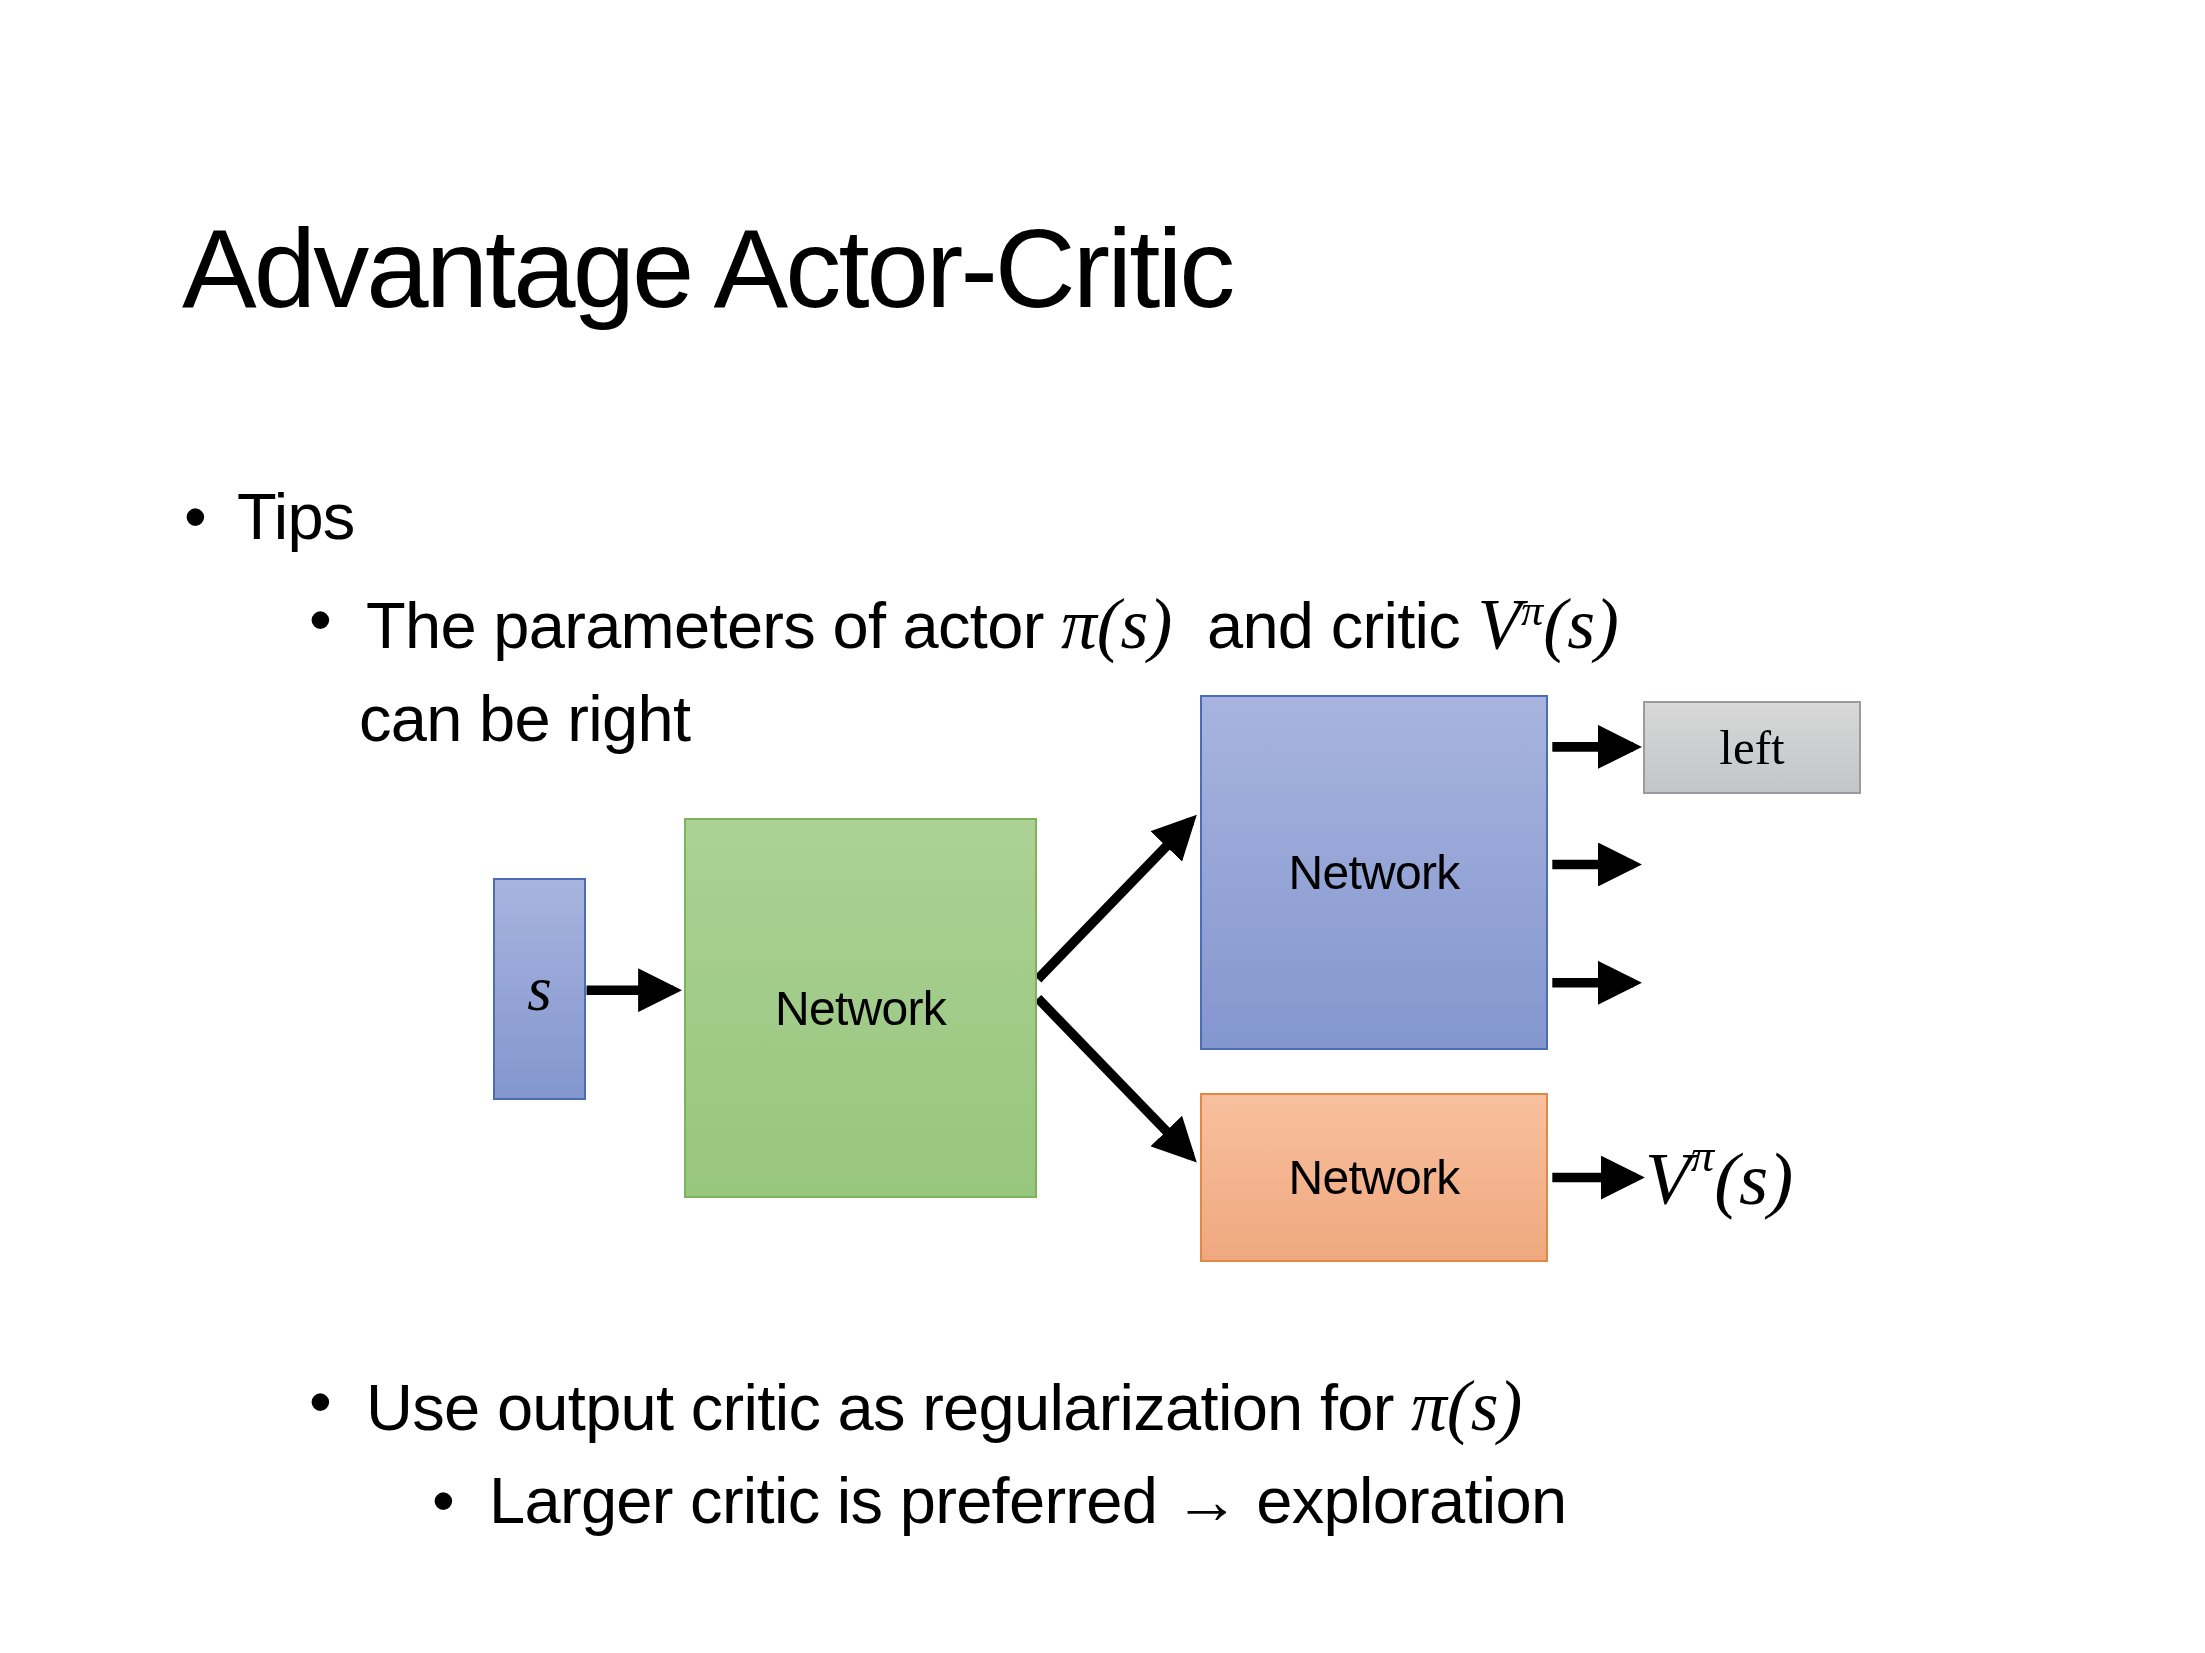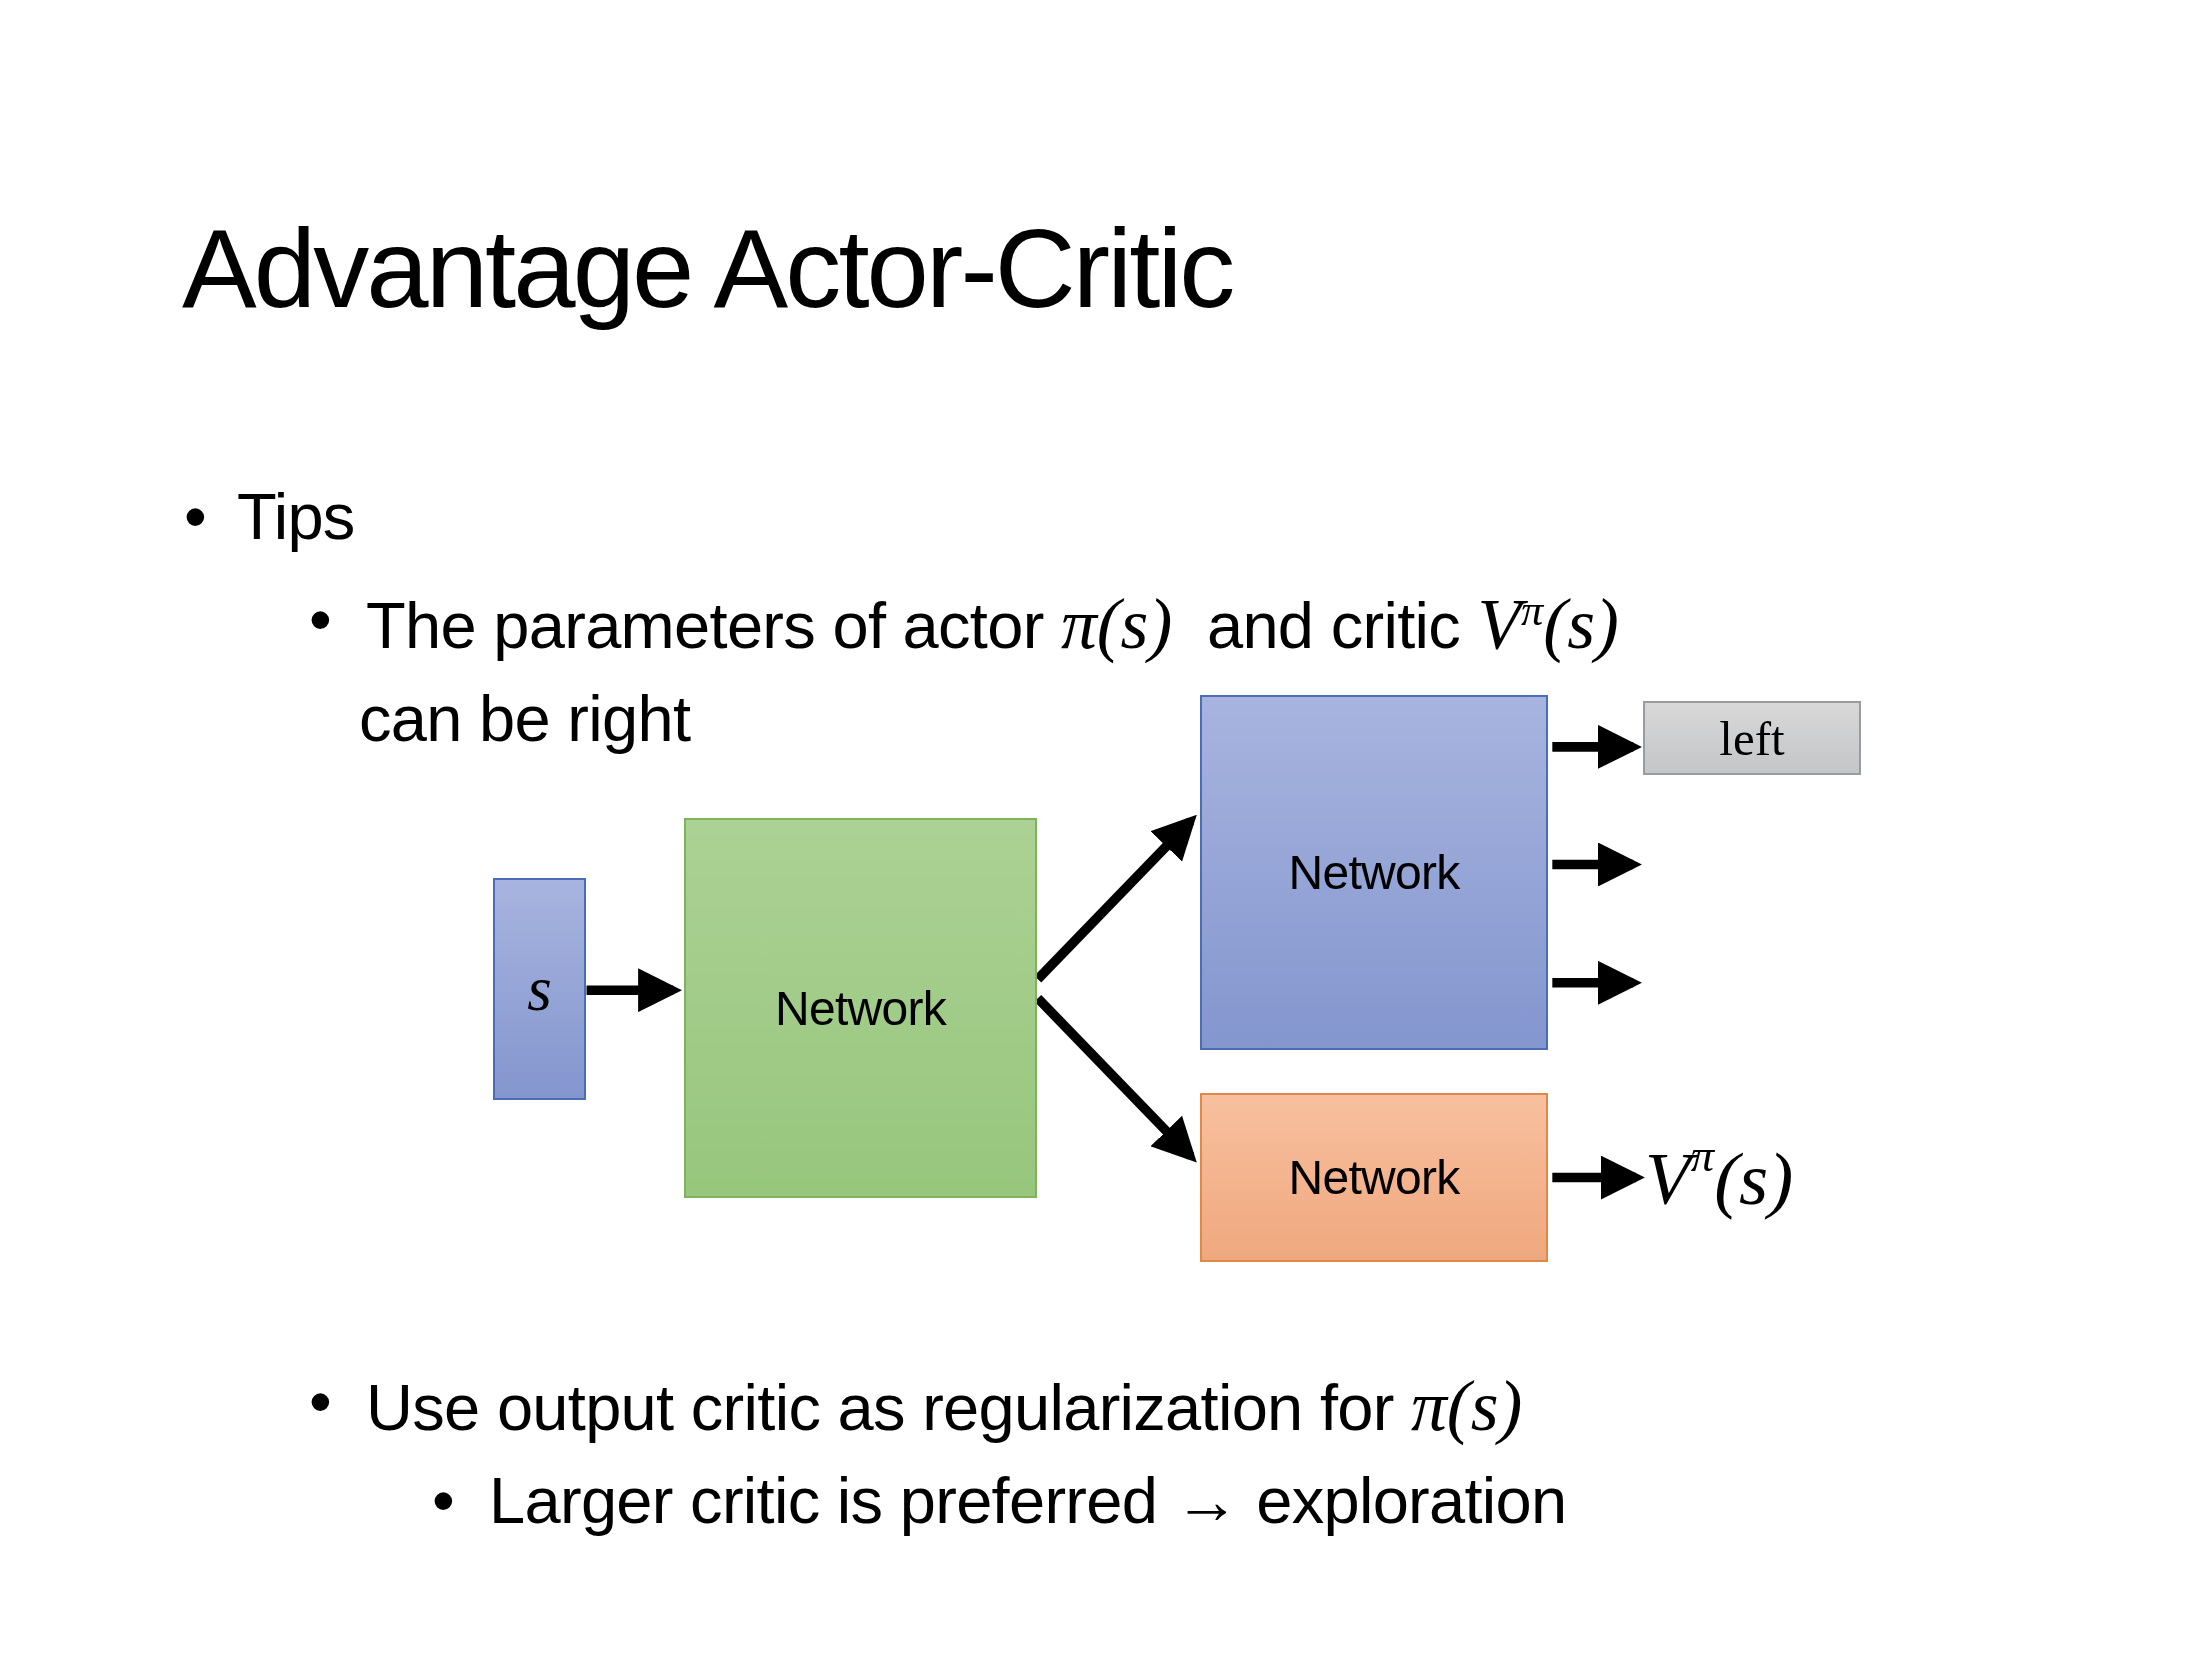--- a/index.html
+++ b/index.html
@@ -62,21 +62,21 @@
     left:1200px;top:695px;width:348px;height:355px;
     background:linear-gradient(180deg,#A8B4DF 0%,#8396CE 100%);
     border:2.2px solid #4A6DB5;
   }
   .critic-box{
     left:1200px;top:1093px;width:348px;height:169px;
     background:linear-gradient(180deg,#F8C09F 0%,#EFA87E 100%);
     border:2.2px solid #E08845;
   }
   .action-box{
-    left:1643px;width:218px;height:74px;
+    left:1643px;width:218px;height:93px;
     background:linear-gradient(180deg,#D8D8D8 0%,#C3C5C7 100%);
     border:2.2px solid #989CA0;
   }
   .action-left{top:701px;}
   .action-right{top:817px;}
   .action-fire{top:936px;}
   .net-label{font-size:48px;letter-spacing:-0.7px;}
   .state-label{
     font-family:"Liberation Serif",serif;font-style:italic;
     font-size:63px;

